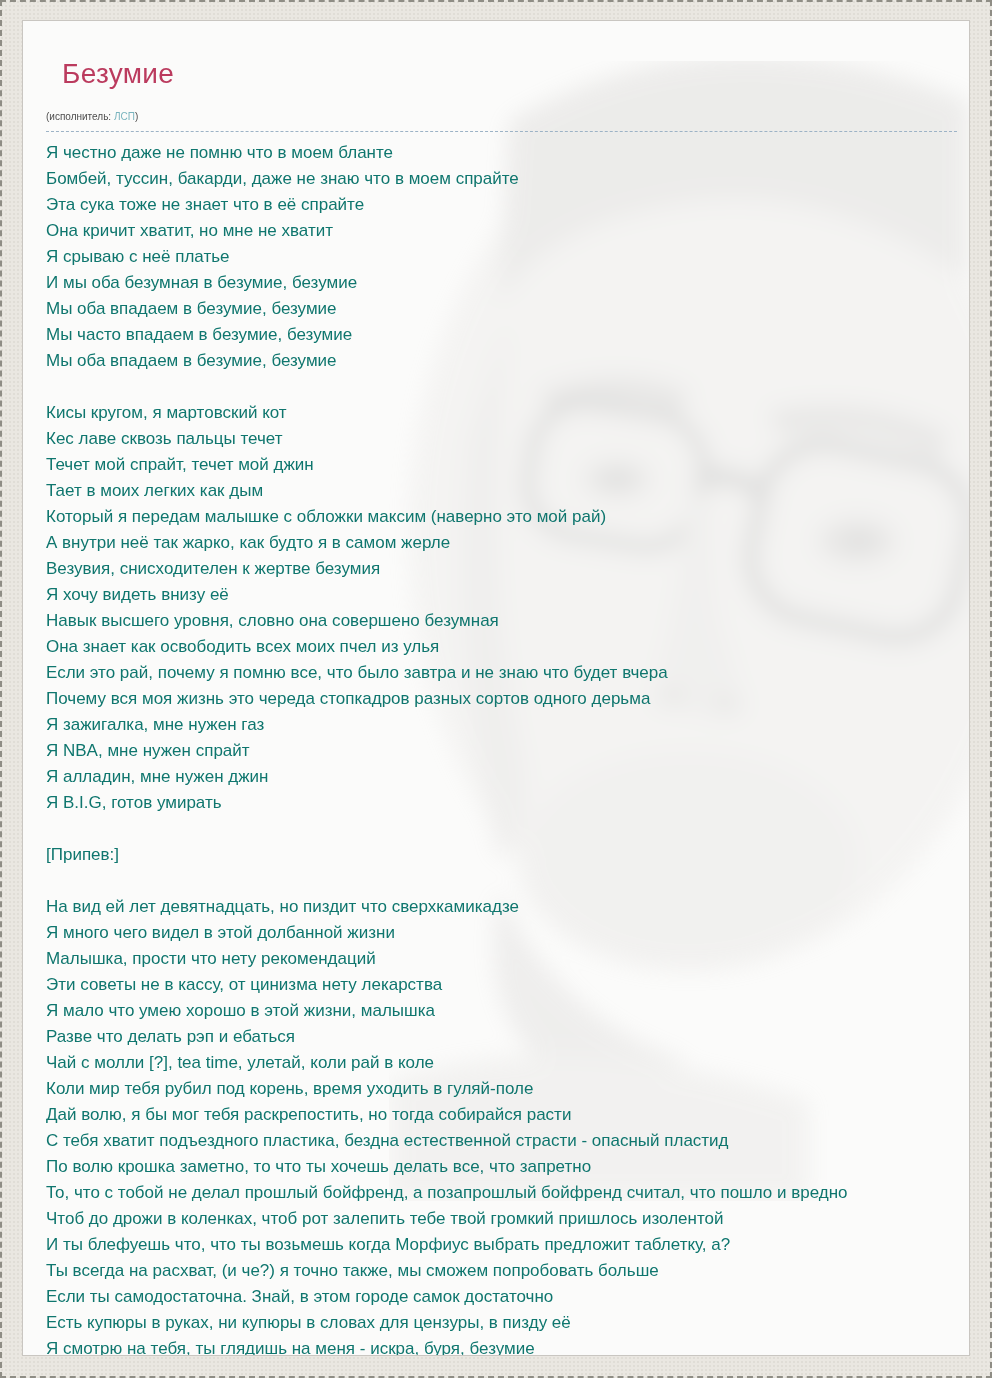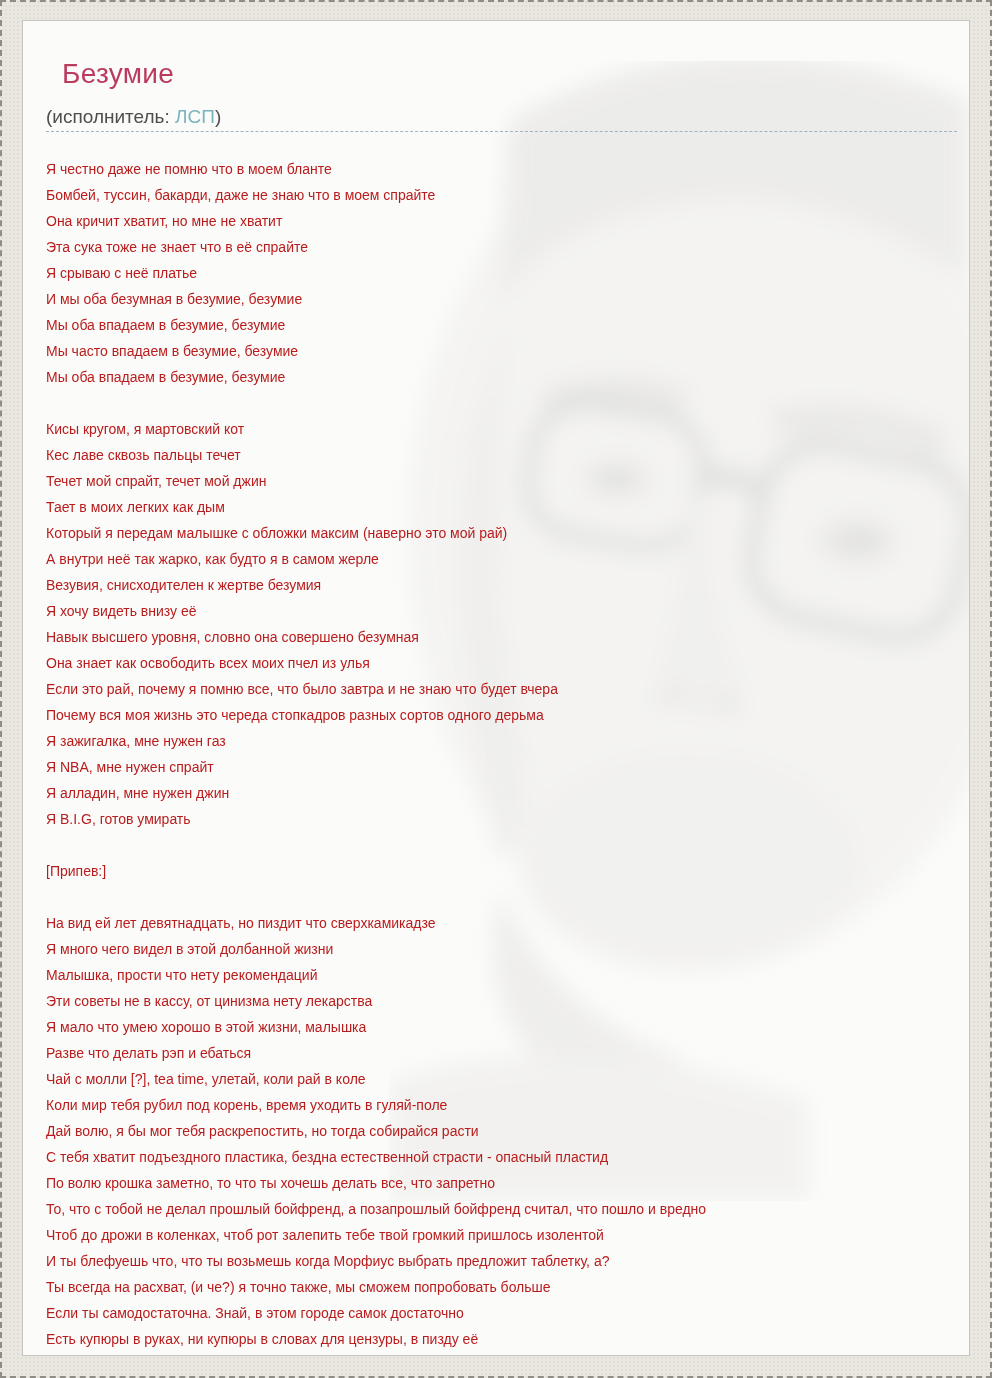--- a/index.html
+++ b/index.html
@@ -49,39 +49,39 @@
   }
   h1.song-title {
     margin: 16px;
     font-size: 28px;
     font-weight: 400;
     line-height: 34px;
     color: #bb3b5e;
     letter-spacing: 0.3px;
   }
   .artist-line {
-    font-size: 19px;
+    font-size: 10px;
     line-height: 20px;
     color: #4e4e4e;
   }
   .artist-line a {
     color: #79b4be;
     text-decoration: none;
     cursor: pointer;
   }
   .separator {
     border-bottom: 1px dashed #9db3c6;
     height: 4px;
     margin-right: 2px;
   }
   .lyrics {
-    margin-top: 24px;
-    font-size: 14px;
+    margin-top: 8px;
+    font-size: 17px;
     line-height: 26px;
-    color: #b91c1c;
+    color: #0f766e;
     white-space: nowrap;
   }
   .stanza { margin: 0 0 26px 0; }
   .stanza:last-child { margin-bottom: 0; }
   .line { height: 26px; }
 </style>
 </head>
 <body>
 
 <div class="page-frame"></div>
@@ -135,22 +135,22 @@
   </svg>
 
   <div class="content">
     <h1 class="song-title">Безумие</h1>
     <div class="artist-line"><span>(исполнитель: </span><a href="#">ЛСП</a><span>)</span></div>
     <div class="separator"></div>
     <div class="lyrics">
         <div class="stanza">
           <div class="line">Я честно даже не помню что в моем бланте</div>
           <div class="line">Бомбей, туссин, бакарди, даже не знаю что в моем спрайте</div>
+          <div class="line">Эта сука тоже не знает что в её спрайте</div>
           <div class="line">Она кричит хватит, но мне не хватит</div>
-          <div class="line">Эта сука тоже не знает что в её спрайте</div>
           <div class="line">Я срываю с неё платье</div>
           <div class="line">И мы оба безумная в безумие, безумие</div>
           <div class="line">Мы оба впадаем в безумие, безумие</div>
           <div class="line">Мы часто впадаем в безумие, безумие</div>
           <div class="line">Мы оба впадаем в безумие, безумие</div>
         </div>
         <div class="stanza">
           <div class="line">Кисы кругом, я мартовский кот</div>
           <div class="line">Кес лаве сквозь пальцы течет</div>
           <div class="line">Течет мой спрайт, течет мой джин</div>

